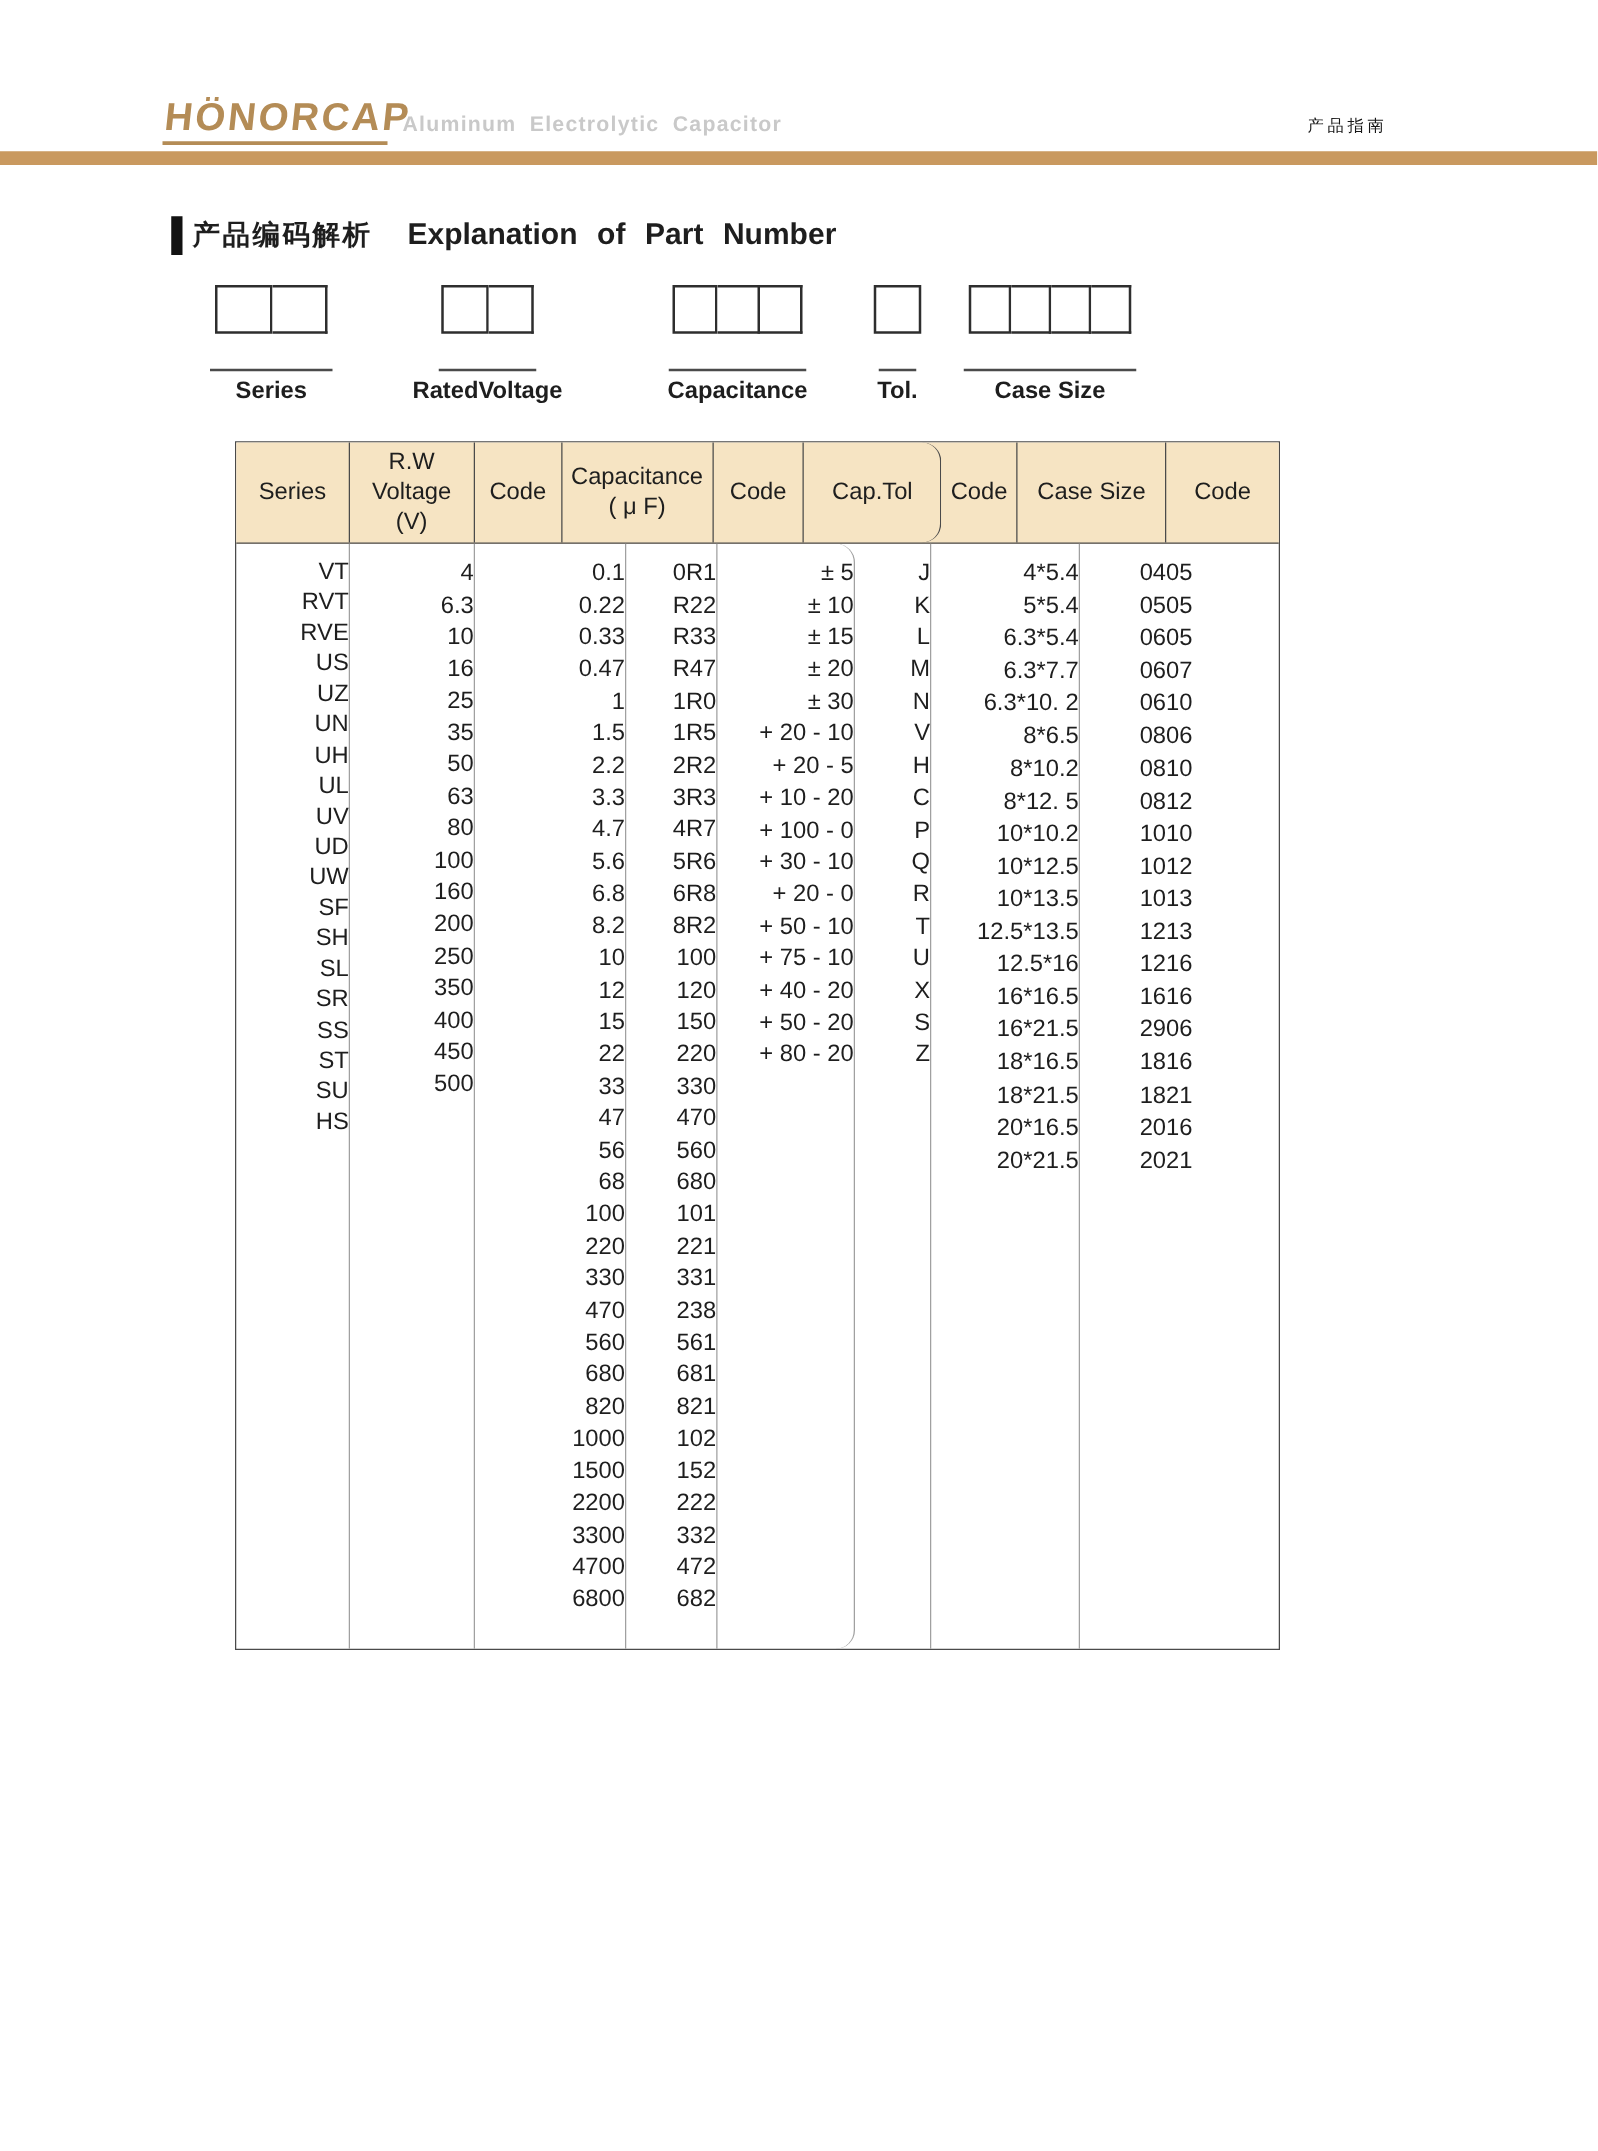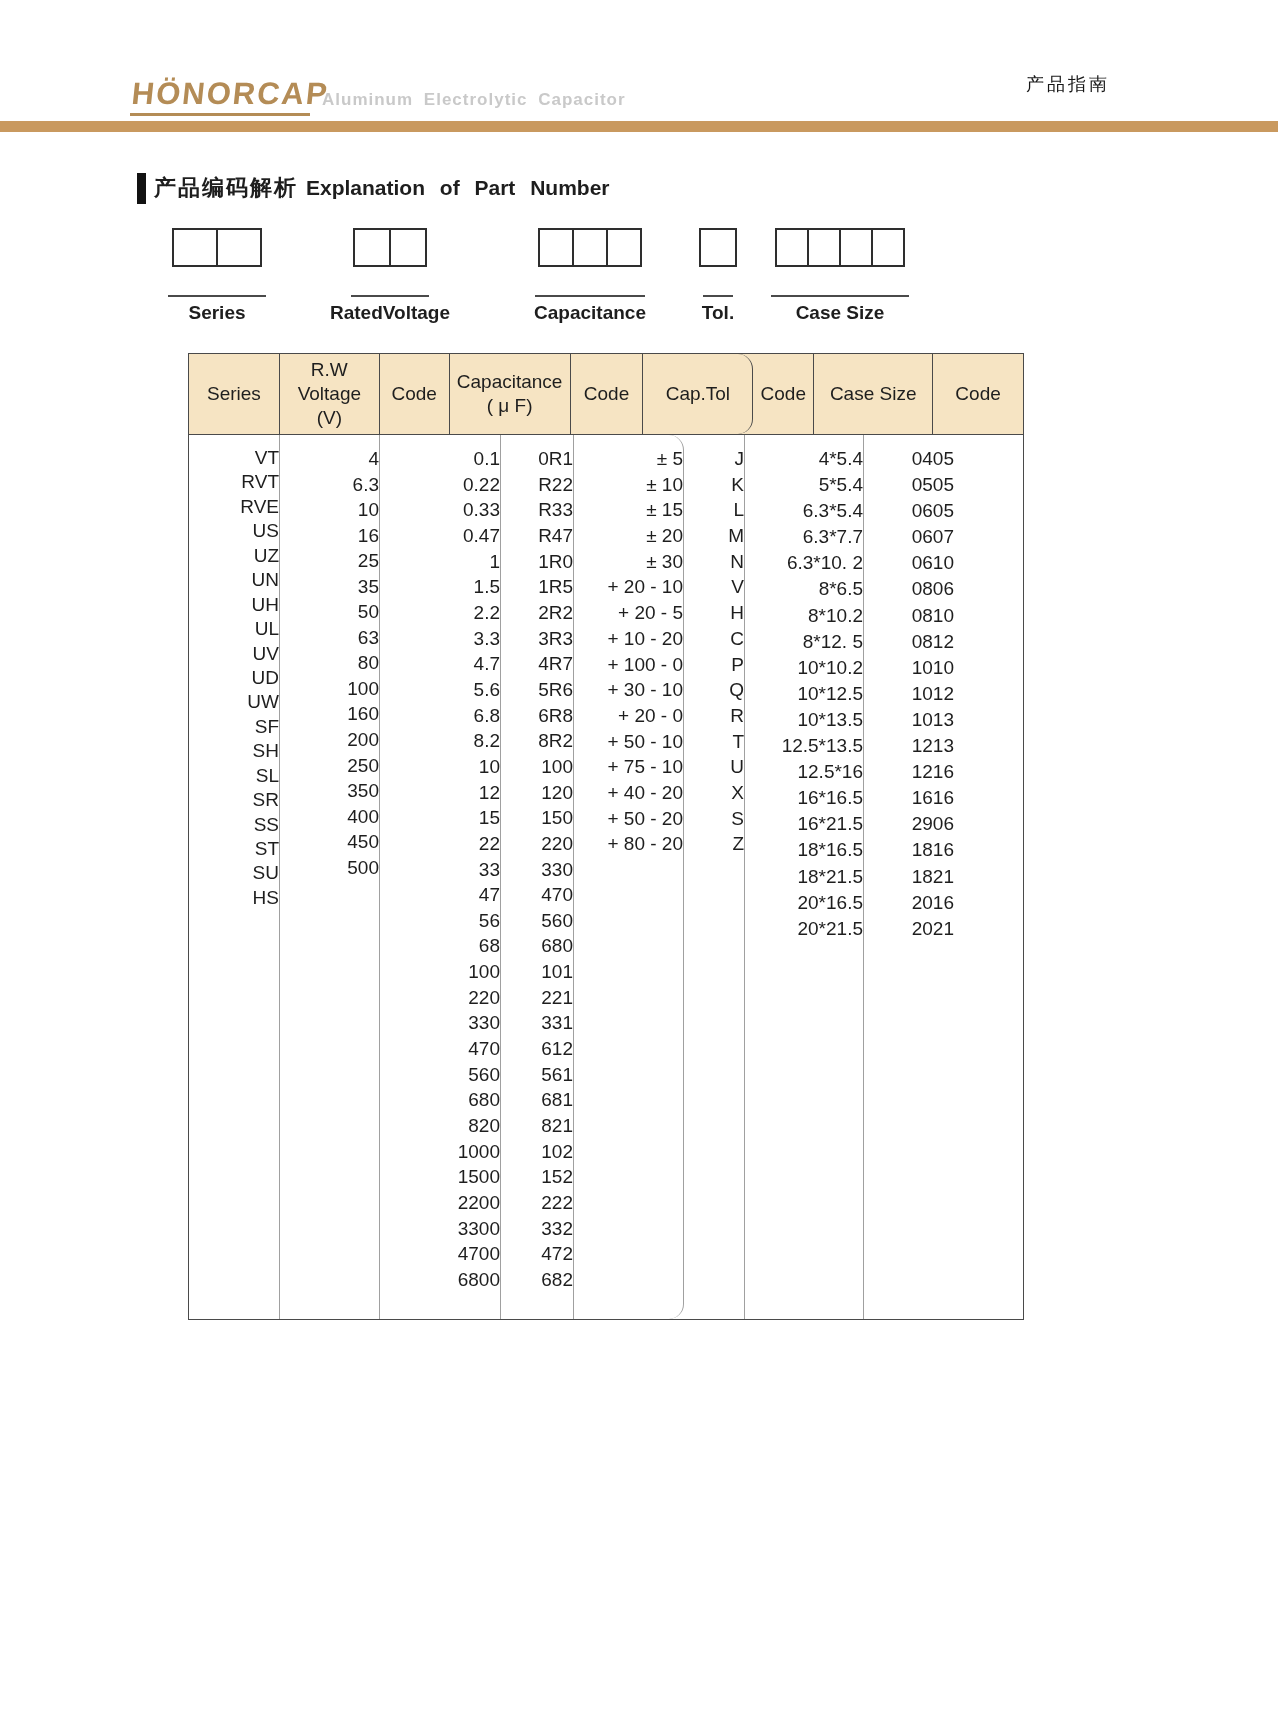--- a/index.html
+++ b/index.html
@@ -12,27 +12,27 @@
     position:absolute;left:130px;top:76px;
     font-size:31px;font-weight:bold;letter-spacing:2px;
     color:#b48c56;transform:skewX(-6deg);transform-origin:left bottom;
     white-space:nowrap;
   }
   #logo-underline{position:absolute;left:130px;top:113px;width:180px;height:3px;background:#b48c56;}
   #logo-subtitle{
     position:absolute;left:322px;top:90px;font-size:17px;font-weight:bold;
     color:#c9c9c9;letter-spacing:1px;word-spacing:5px;white-space:nowrap;
   }
-  #page-label{position:absolute;right:168px;top:72px;font-size:18px;letter-spacing:3px;color:#161616;}
+  #page-label{position:absolute;right:168px;top:92px;font-size:13px;letter-spacing:3px;color:#161616;}
   #header-bar{position:absolute;left:0;top:121px;width:1278px;height:11px;background:#c9995f;}
   
   #title-block{position:absolute;left:100px;top:171px;height:34px;display:flex;align-items:center;padding-left:37px;}
   #title-bar{width:9px;height:31px;background:#121212;margin-right:8px;}
   #title-zh{font-size:22px;font-weight:bold;letter-spacing:2px;white-space:nowrap;}
-  #title-en{font-size:21px;font-weight:bold;margin-left:8px;word-spacing:9px;white-space:nowrap;}
+  #title-en{font-size:24px;font-weight:bold;margin-left:28px;word-spacing:9px;white-space:nowrap;}
   
   .pn-group{position:absolute;top:228px;display:flex;flex-direction:column;align-items:center;}
   .pn-boxes{display:flex;}
   .pn-cell{height:35px;background:#ffffff;border:2px solid #2e2e2e;}
   .pn-cell + .pn-cell{border-left:none;}
   .pn-underline{height:2px;background:#4a4a4a;width:100%;margin-top:28px;}
   .pn-underline.short-line{width:30px;}
   .pn-label{margin-top:5px;font-size:19px;font-weight:bold;white-space:nowrap;}
   #pn-series      {left:168px;width:98px;}
   #pn-series       .pn-cell{width:42px;}
@@ -231,21 +231,21 @@
           <div class="cell-item">120</div>
           <div class="cell-item">150</div>
           <div class="cell-item">220</div>
           <div class="cell-item">330</div>
           <div class="cell-item">470</div>
           <div class="cell-item">560</div>
           <div class="cell-item">680</div>
           <div class="cell-item">101</div>
           <div class="cell-item">221</div>
           <div class="cell-item">331</div>
-          <div class="cell-item">612</div>
+          <div class="cell-item">238</div>
           <div class="cell-item">561</div>
           <div class="cell-item">681</div>
           <div class="cell-item">821</div>
           <div class="cell-item">102</div>
           <div class="cell-item">152</div>
           <div class="cell-item">222</div>
           <div class="cell-item">332</div>
           <div class="cell-item">472</div>
           <div class="cell-item">682</div>
         </div>

